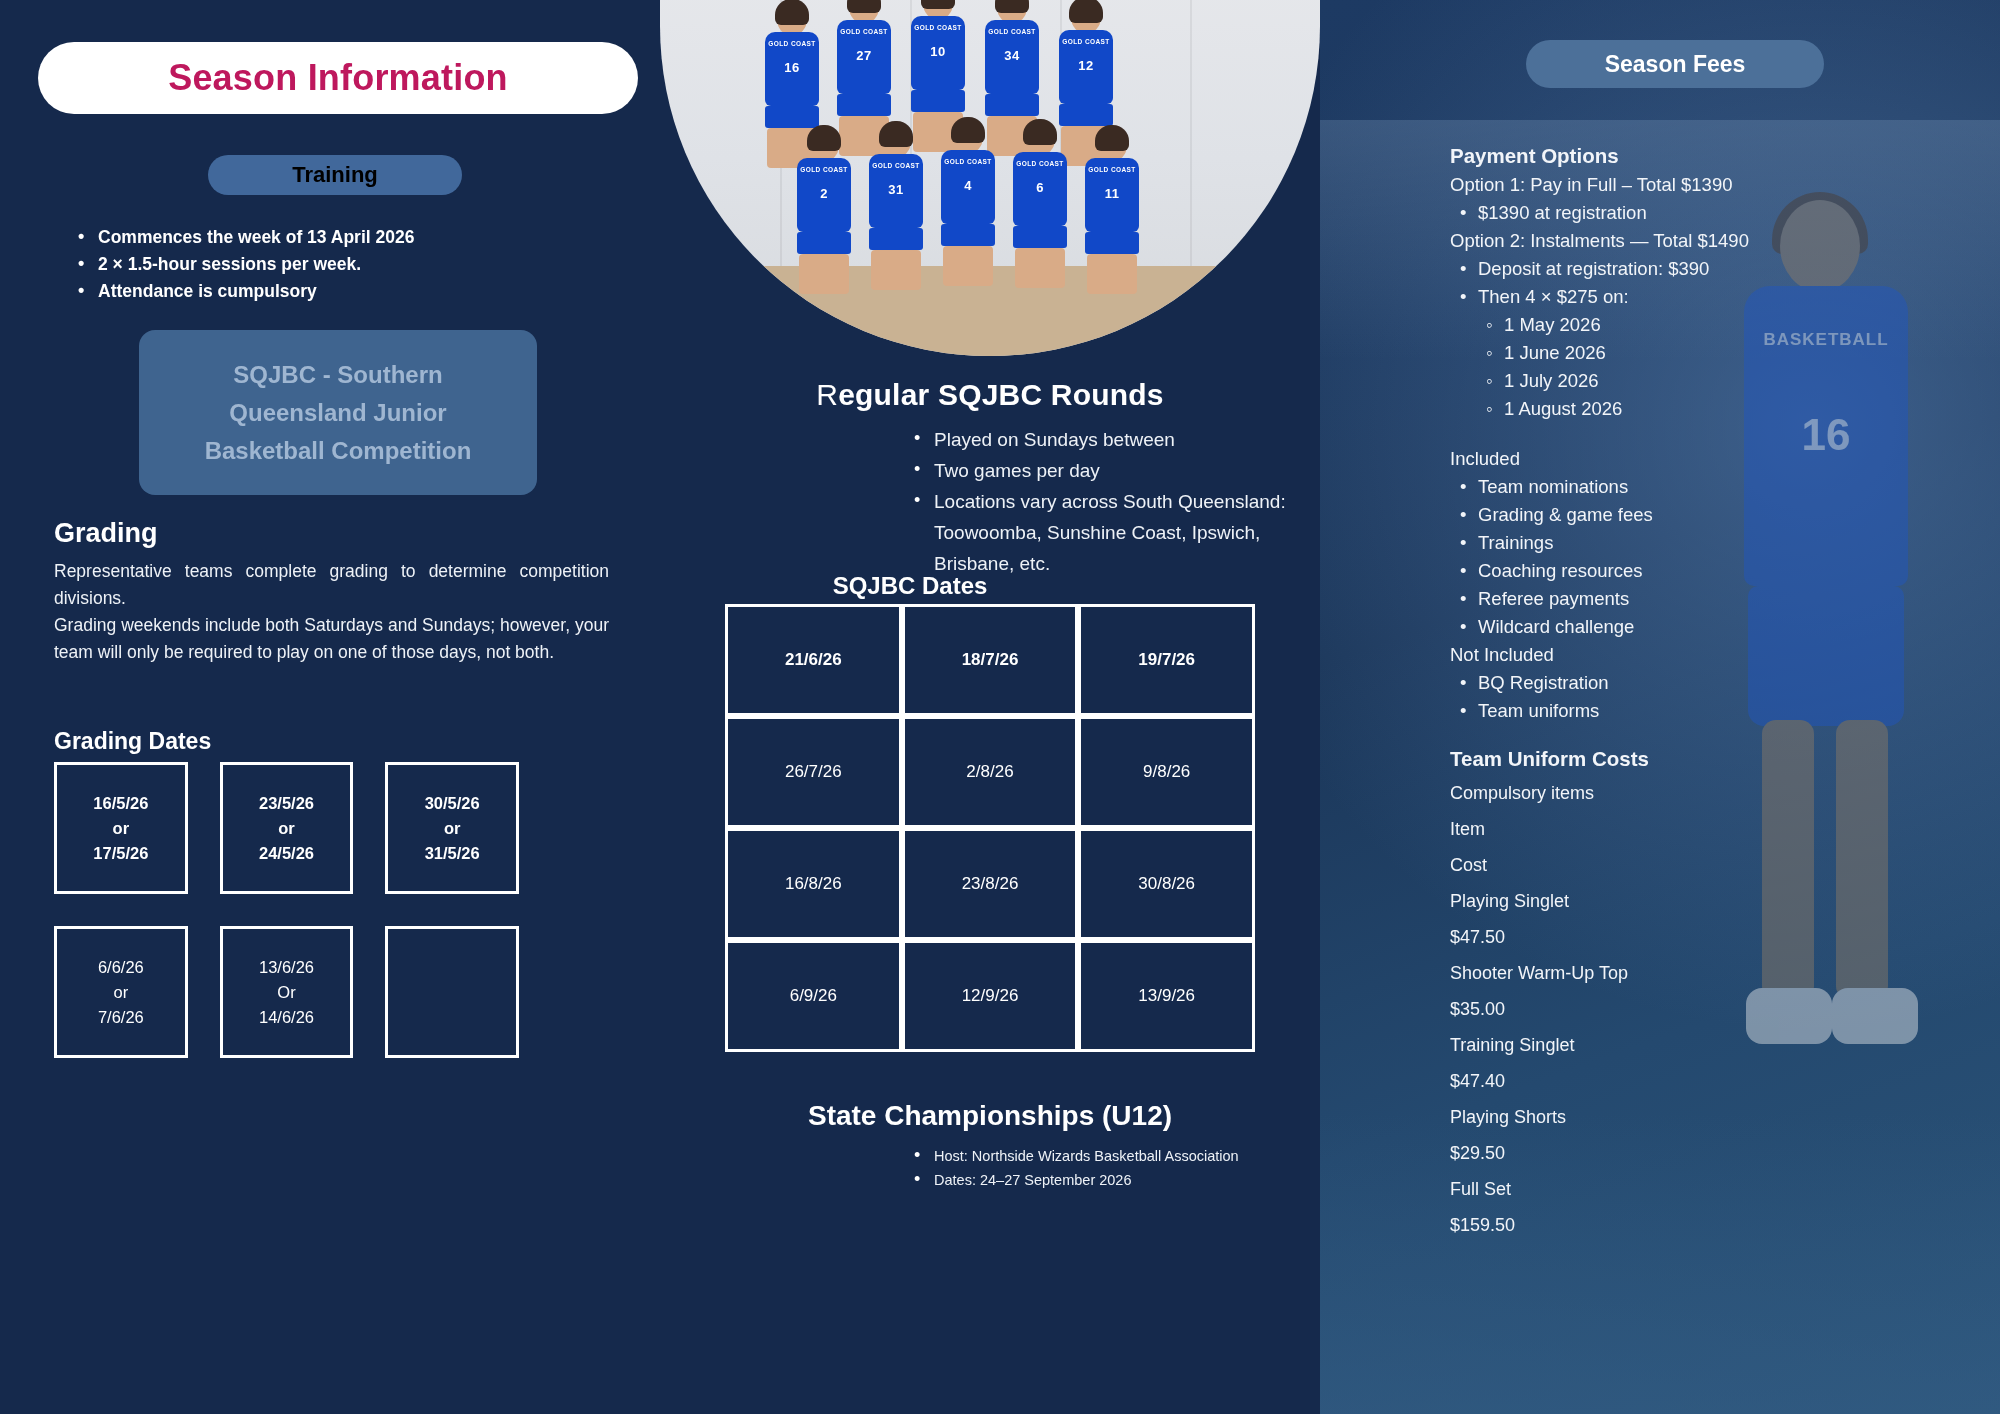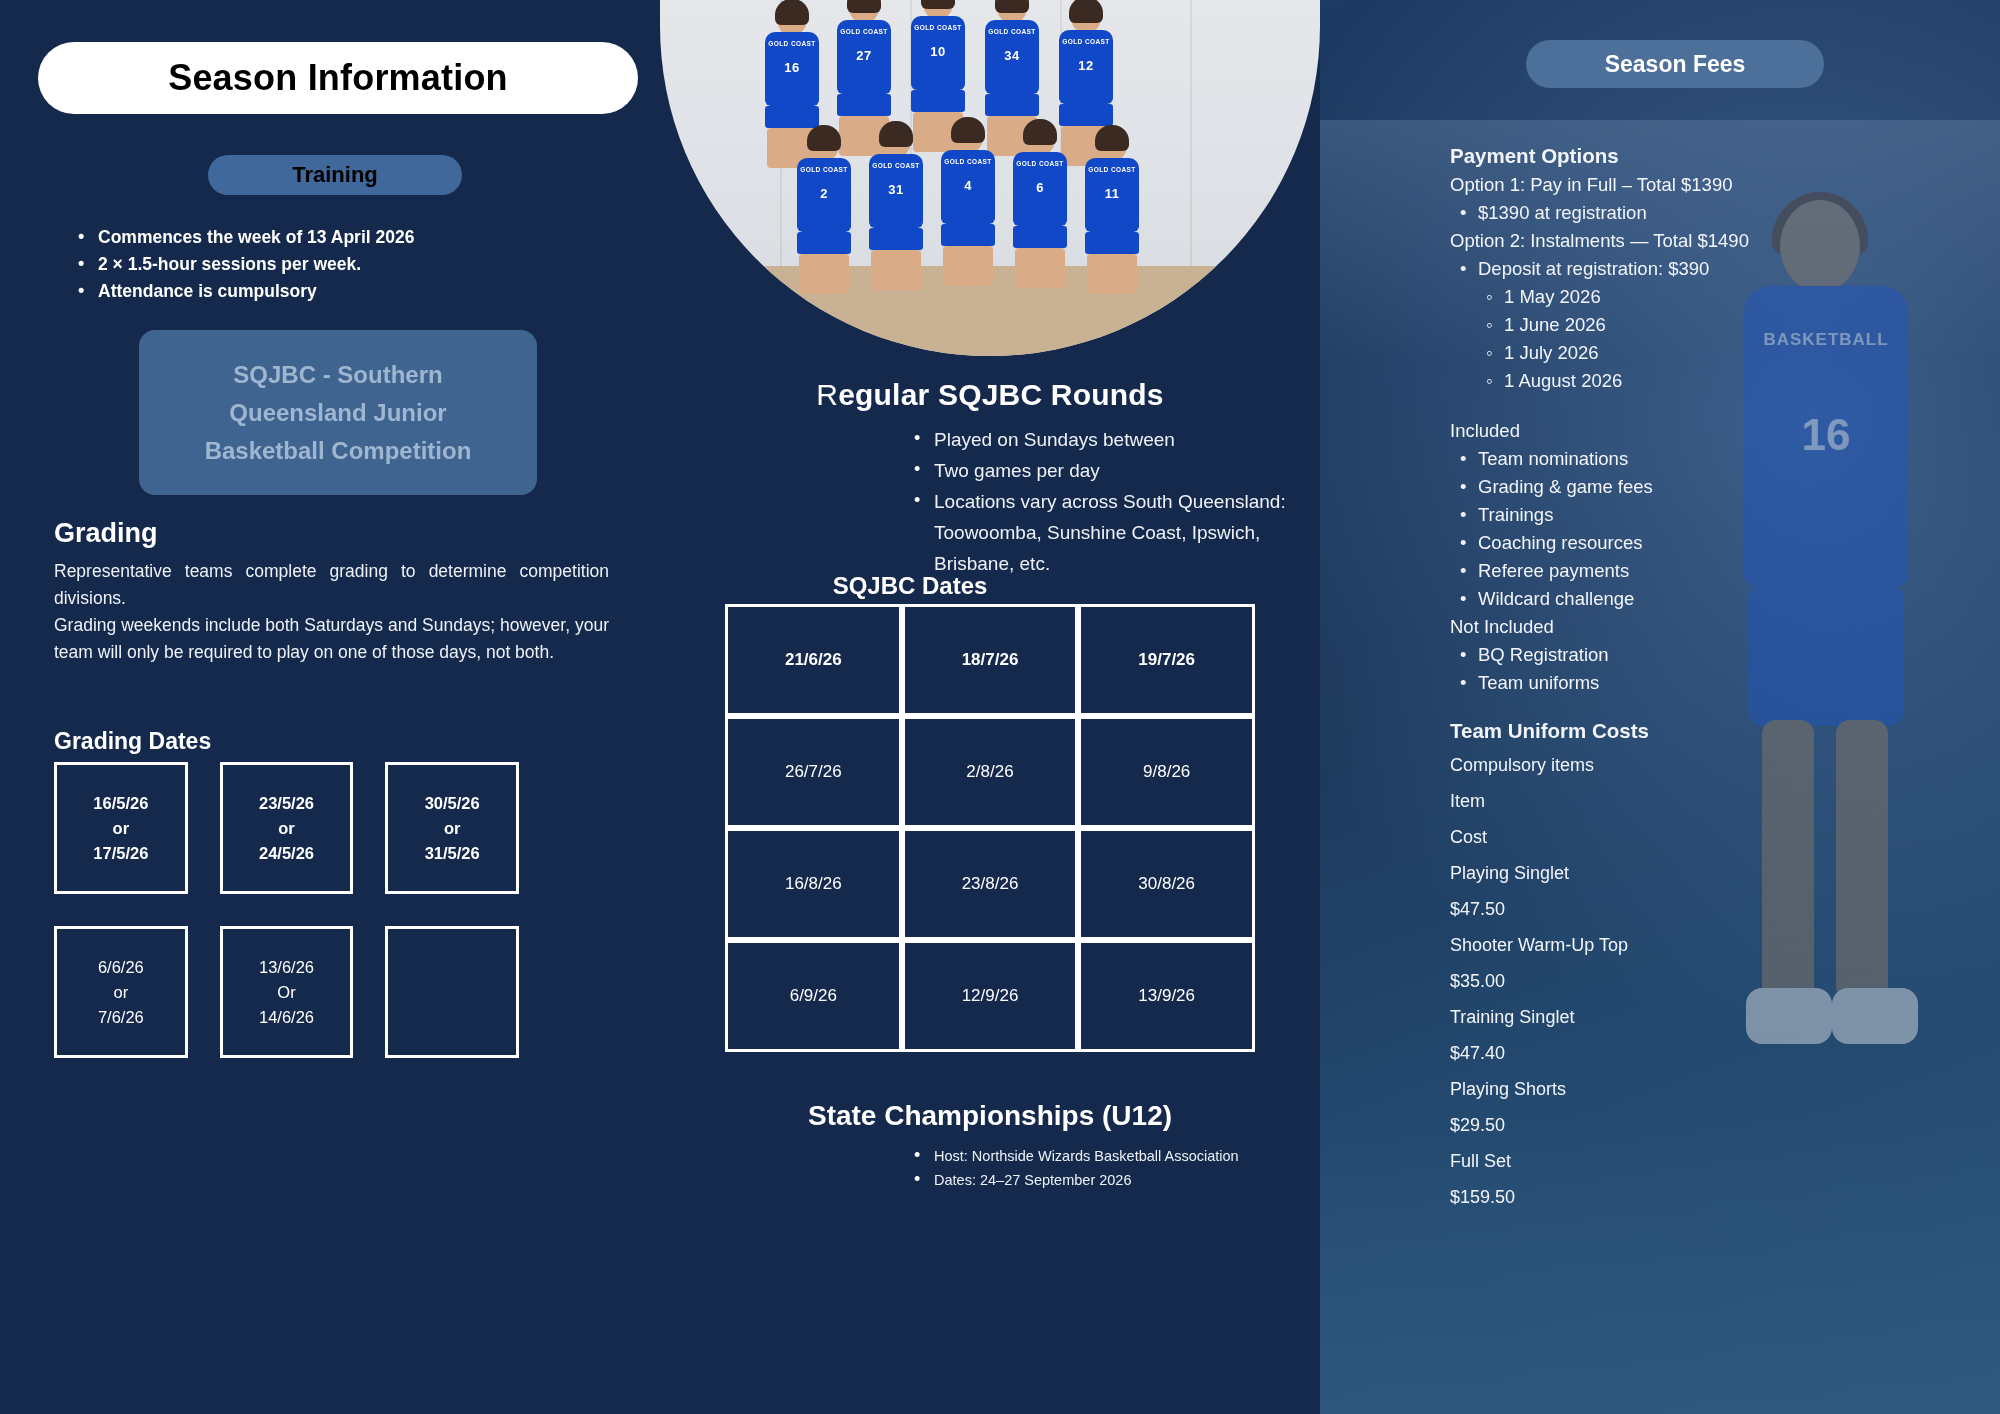--- a/index.html
+++ b/index.html
@@ -14,21 +14,21 @@
   
   .col-left { position: absolute; left: 0; top: 0; width: 660px; height: 1414px; }
 
   .title-pill {
     position: absolute; left: 38px; top: 42px;
     width: 600px; height: 72px;
     background: #ffffff; border-radius: 40px;
     display: flex; align-items: center; justify-content: center;
   }
   .title-pill span {
-    color: #000000; font-size: 36px; font-weight: 700; letter-spacing: .2px;
+    color: #be185d; font-size: 36px; font-weight: 700; letter-spacing: .2px;
   }
 
   .training-pill {
     position: absolute; left: 208px; top: 155px;
     width: 254px; height: 40px;
     background: #41689b; border-radius: 22px;
     display: flex; align-items: center; justify-content: center;
   }
   .training-pill span { color: #000000; font-size: 22px; font-weight: 700; }
 
@@ -392,20 +392,21 @@
 
     <div class="fees-body">
       <h3>Payment Options</h3>
       <p>Option 1: Pay in Full – Total $1390</p>
       <ul>
         <li>$1390 at registration</li>
       </ul>
       <p>Option 2: Instalments — Total $1490</p>
       <ul>
         <li>Deposit at registration: $390</li>
+        <li>Then 4 × $275 on:</li>
       </ul>
       <ul class="sub2">
         <li>1 May 2026</li>
         <li>1 June 2026</li>
         <li>1 July 2026</li>
         <li>1 August 2026</li>
       </ul>
 
       <div class="gap"></div>
 

